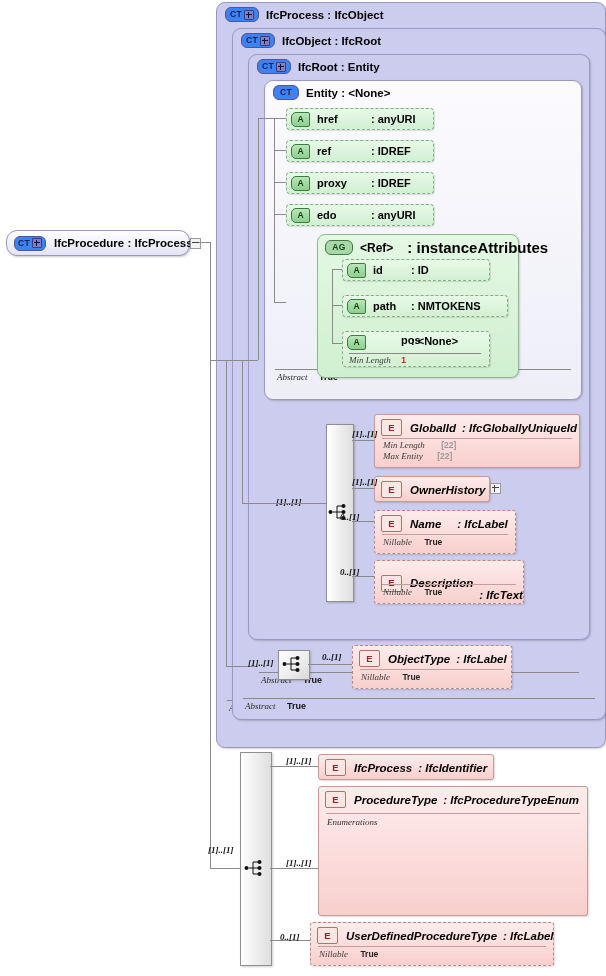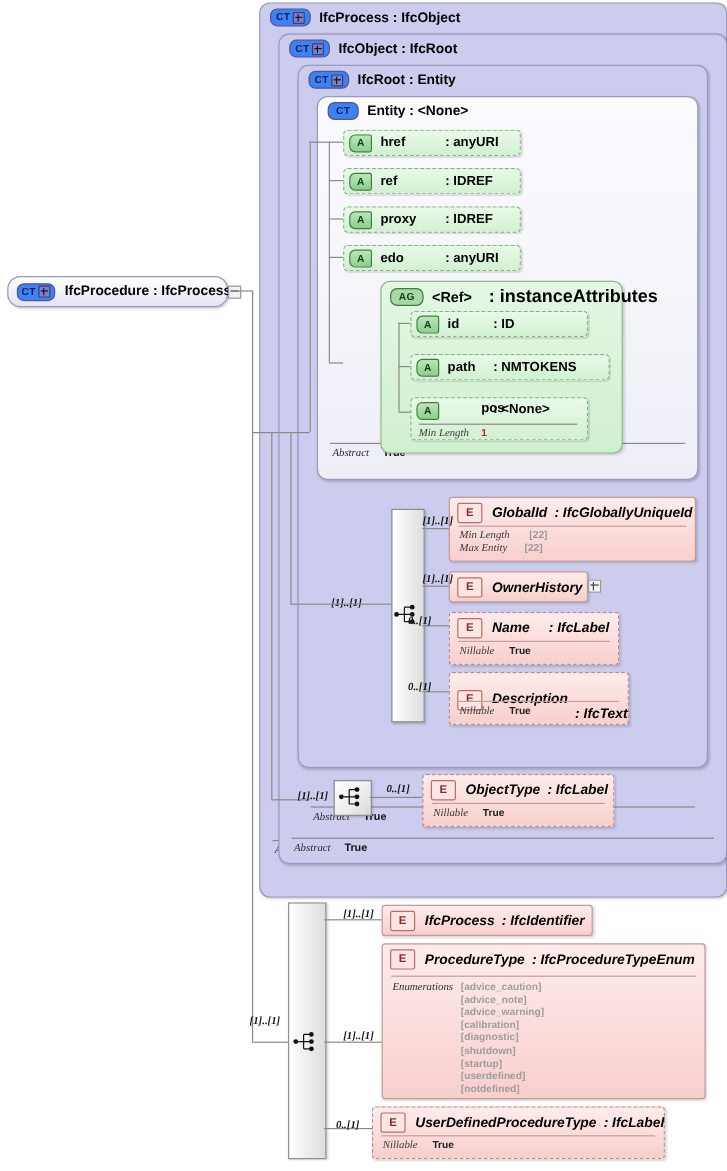--- a/index.html
+++ b/index.html
@@ -410,31 +410,20 @@
 <div class="card" style="left:286px;top:756px;">[1]..[1]</div>
 
 <div class="elem solid" style="left:318px;top:786px;width:268px;height:128px;">
   <div class="ehead">
     <span class="ebadge">E</span>
     <span class="ename">ProcedureType</span>
     <span class="ename" style="margin-left:6px;">: IfcProcedureTypeEnum</span>
   </div>
   <div class="rule" style="top:26px;"></div>
   <div class="enum-k" style="left:8px;top:30px;">Enumerations</div>
-  <div class="enum-list" style="left:65px;top:30px;">
-    <div>[advice_caution]</div>
-    <div>[advice_note]</div>
-    <div>[advice_warning]</div>
-    <div>[calibration]</div>
-    <div>[diagnostic]</div>
-    <div>[shutdown]</div>
-    <div>[startup]</div>
-    <div>[userdefined]</div>
-    <div>[notdefined]</div>
-  </div>
 </div>
 <div class="card" style="left:286px;top:858px;">[1]..[1]</div>
 
 <div class="elem dashed" style="left:310px;top:922px;width:242px;height:42px;">
   <div class="ehead">
     <span class="ebadge">E</span>
     <span class="ename">UserDefinedProcedureType</span>
     <span class="ename" style="margin-left:6px;">: IfcLabel</span>
   </div>
   <div class="rule" style="top:23px;"></div>

